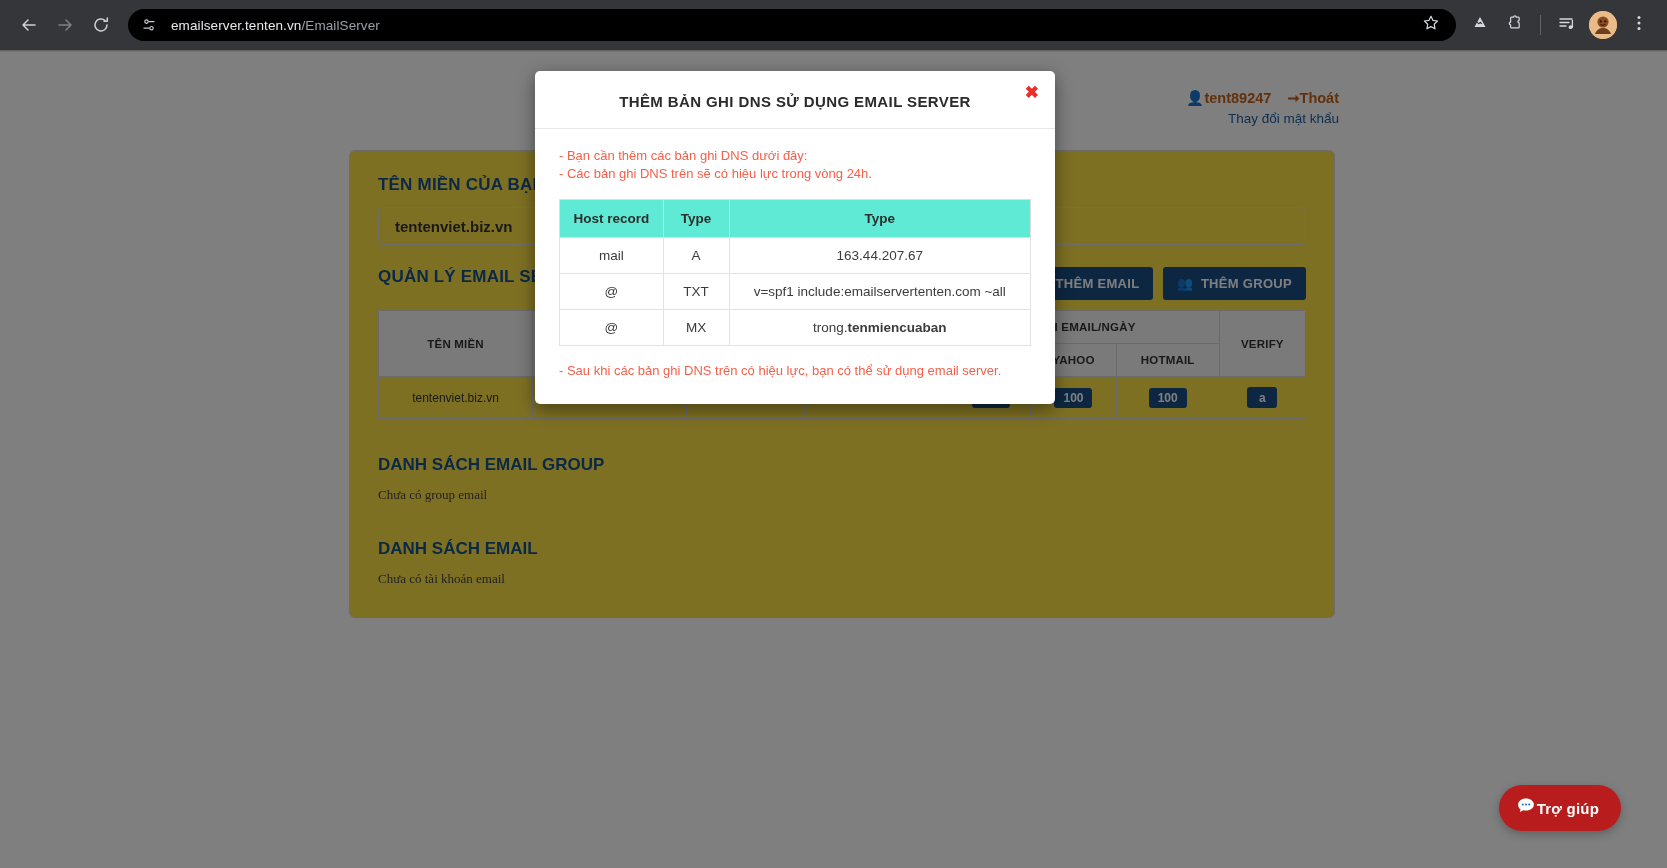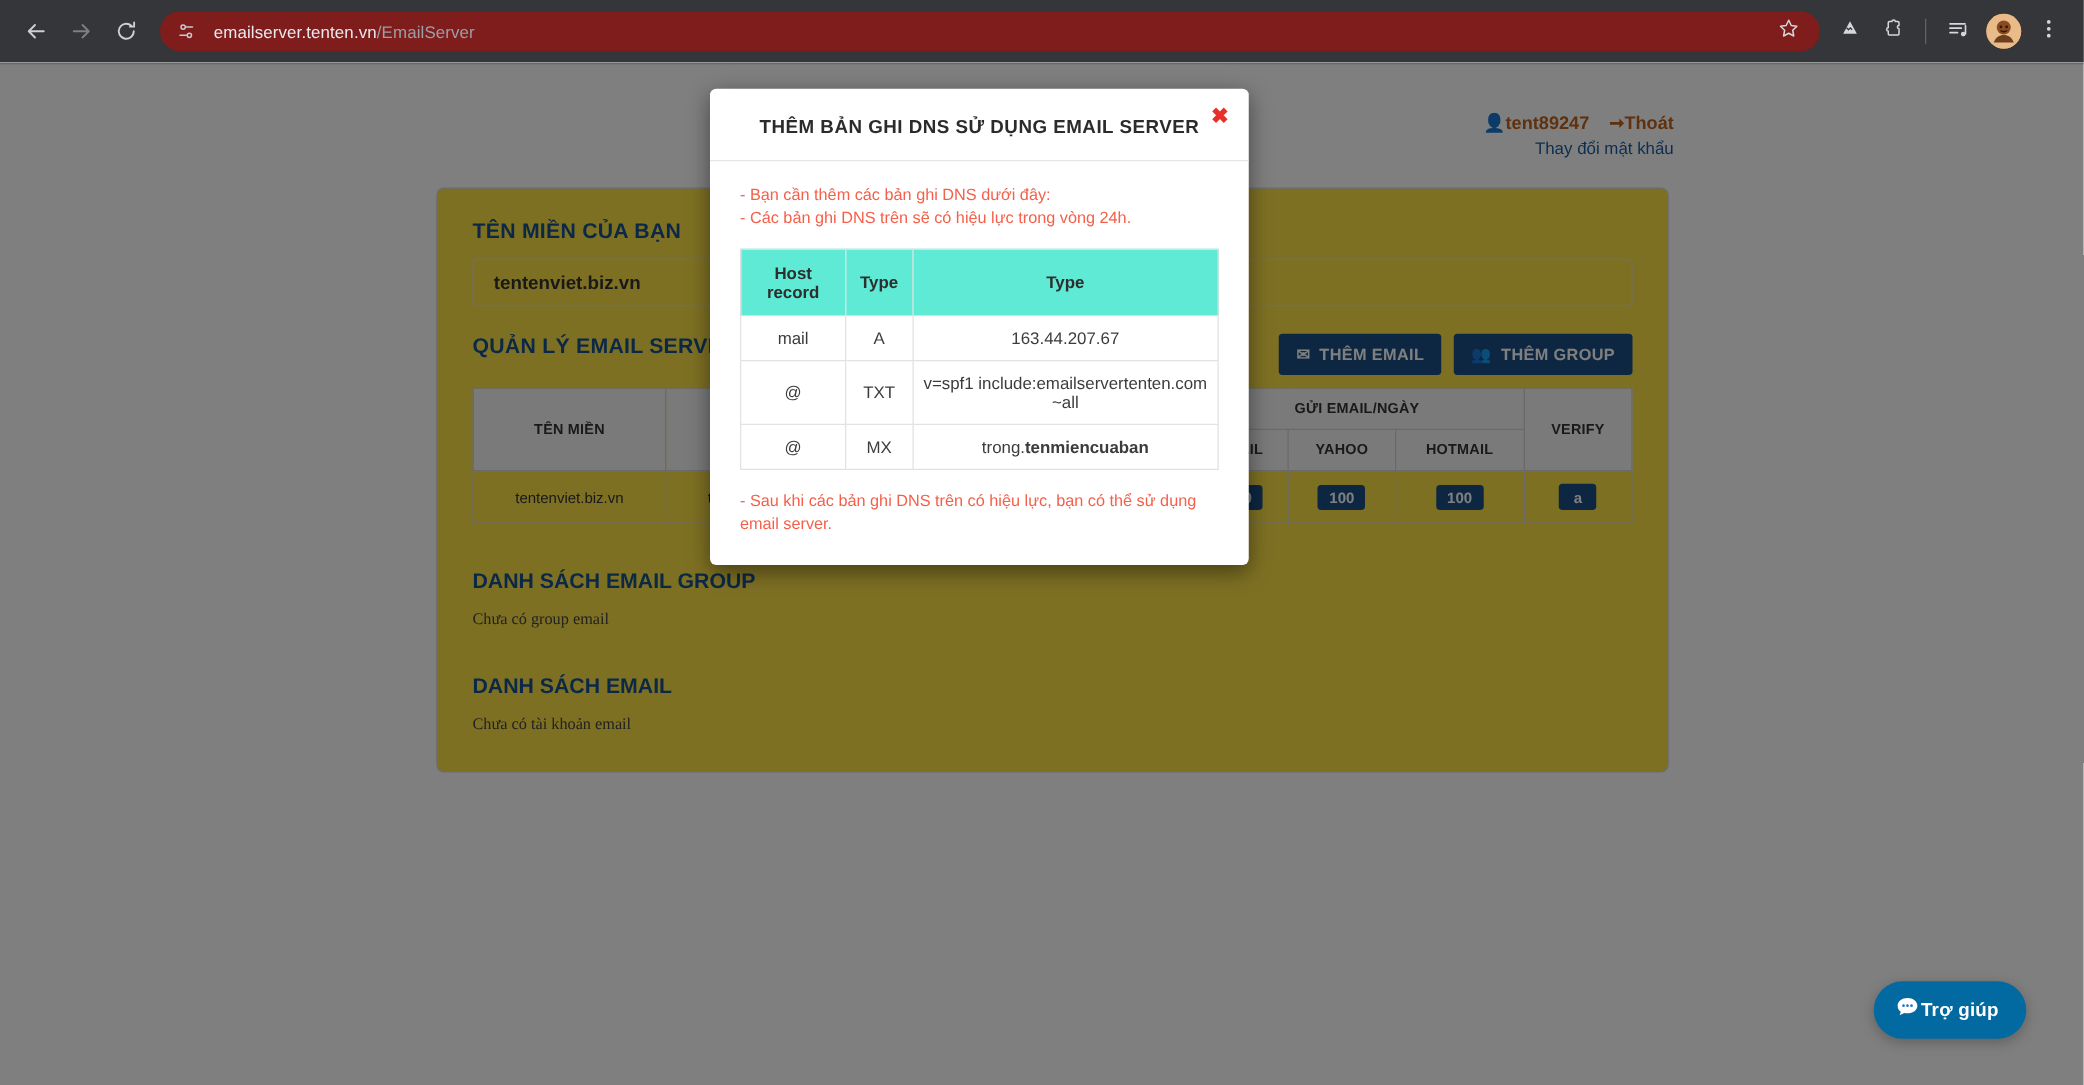--- a/index.html
+++ b/index.html
@@ -22,21 +22,21 @@
   .nav-btn {
     width: 34px; height: 34px;
     display: flex; align-items: center; justify-content: center;
     border-radius: 50%;
     flex: 0 0 auto;
   }
   .nav-btn svg { display: block; }
   .omnibox {
     flex: 1 1 auto;
     height: 32px;
-    background: #7f1d1d;
+    background: #000000;
     border-radius: 16px;
     display: flex; align-items: center;
     margin-left: 8px; margin-right: 6px;
     padding: 0 6px 0 8px;
     min-width: 0;
   }
   .omnibox-icon {
     width: 26px; height: 26px;
     border-radius: 50%;
     display: flex; align-items: center; justify-content: center;
@@ -215,22 +215,22 @@
   .modal-overlay {
     position: absolute; top: 0; left: 0;
     width: 1667px; height: 818px;
     background: rgba(0,0,0,0.5);
     z-index: 10;
   }
 
   
   .modal {
     position: absolute;
-    left: 568px; top: 21px;
-    width: 431px;
+    left: 535px; top: 21px;
+    width: 520px;
     background: #fff;
     border-radius: 5px;
     box-shadow: 0 5px 18px rgba(0,0,0,0.45);
     z-index: 20;
   }
   .modal-header {
     position: relative;
     padding: 22px 20px 18px 20px;
     border-bottom: 1px solid #e6e6e6;
   }
@@ -279,21 +279,21 @@
   }
   .dns-table .col-host { width: 22%; }
   .dns-table .col-type { width: 14%; }
   .dns-table .col-value { width: 64%; }
 
   
   .chat-widget {
     position: absolute;
     right: 46px; bottom: 37px;
     height: 46px;
-    background: #0369a1;
+    background: #b91c1c;
     border-radius: 23px;
     display: flex; align-items: center;
     padding: 0 22px 0 16px;
     gap: 0;
     box-shadow: 0 3px 10px rgba(0,0,0,0.25);
     z-index: 30;
   }
   .chat-widget .label {
     color: #fff;
     font-size: 15px;

